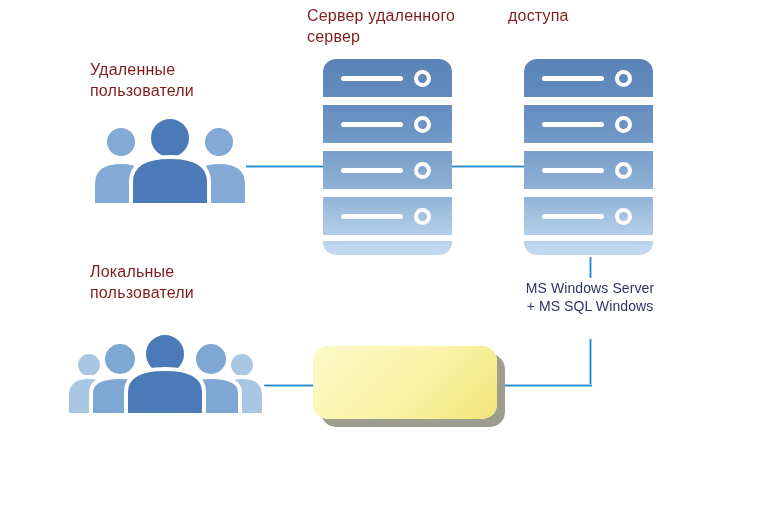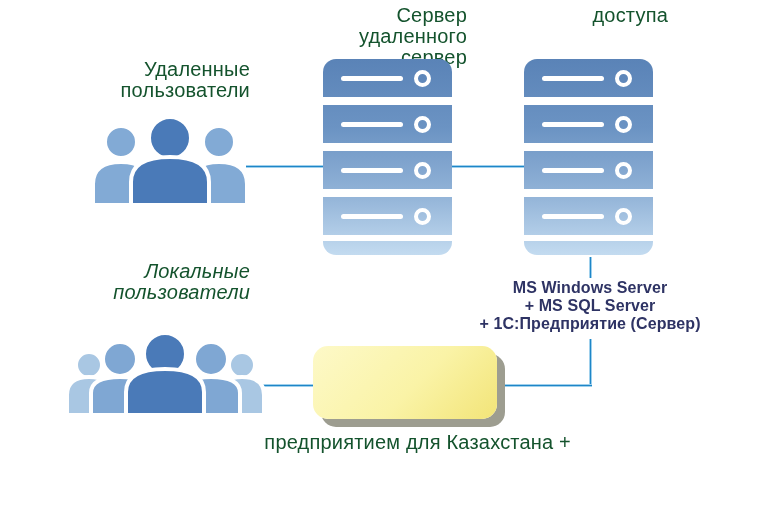--- a/index.html
+++ b/index.html
@@ -3,26 +3,26 @@
 <meta charset="utf-8">
 <style>
   html,body{margin:0;padding:0;}
   body{
     width:766px;height:505px;position:relative;overflow:hidden;
     background:#ffffff;
     font-family:"Liberation Sans", sans-serif;
   }
   .abs{position:absolute;}
   .label{
-    position:absolute;text-align:right;color:#14532d;
-    font-size:20px;line-height:21px;font-weight:500;letter-spacing:0.2px;
+    position:absolute;text-align:left;color:#7f1d1d;
+    font-size:16px;line-height:21px;font-weight:500;letter-spacing:0.2px;
   }
   .note{
     position:absolute;text-align:center;color:#2e3364;
-    font-size:16px;line-height:18px;font-weight:700;letter-spacing:0.1px;
+    font-size:14px;line-height:18px;font-weight:400;letter-spacing:0.1px;
   }
   .line-h{position:absolute;height:3px;background:#1e86c8;border-top:1px solid #9fd0ec;border-bottom:1px solid #9fd0ec;box-sizing:border-box;}
   .line-v{position:absolute;width:3px;background:#1e86c8;border-left:1px solid #9fd0ec;border-right:1px solid #9fd0ec;box-sizing:border-box;}
   .server{
     position:absolute;width:129px;height:196px;border-radius:13px;
     background:linear-gradient(180deg,#5a83b7 0%,#6b93c3 35%,#93b4d8 70%,#c3dbf0 100%);
   }
   .server .gap{position:absolute;left:-1px;right:-1px;height:8px;background:#ffffff;}
   .server .gap1{top:38px;} .server .gap2{top:84px;} .server .gap3{top:130px;} .server .gap4{top:176px;height:6px;}
   .server .bar{position:absolute;left:18px;width:62px;height:5px;border-radius:3px;background:#ffffff;}
@@ -44,21 +44,21 @@
   <div>сервер</div>
 </div>
 <div class="label" style="left:508px;top:5px;width:160px;">
   <div>доступа</div>
 </div>
 
 <div class="label" style="left:90px;top:59px;width:160px;">
   <div>Удаленные</div>
   <div>пользователи</div>
 </div>
-<div class="label" style="left:90px;top:261px;width:160px;font-style:italic;">
+<div class="label" style="left:90px;top:261px;width:160px;">
   <div>Локальные</div>
   <div>пользователи</div>
 </div>
 
 <div class="line-h" style="left:246px;top:165px;width:78px;"></div>
 <div class="line-h" style="left:452px;top:165px;width:72px;"></div>
 <div class="line-v" style="left:589px;top:257px;height:21px;"></div>
 <div class="line-v" style="left:589px;top:339px;height:48px;"></div>
 <div class="line-h" style="left:495px;top:384px;width:97px;"></div>
 <div class="line-h" style="left:255px;top:384px;width:60px;"></div>
@@ -128,19 +128,17 @@
   <g>
     <circle cx="102" cy="25" r="21" fill="#4a7ab8" stroke="#ffffff" stroke-width="4"></circle>
     <path d="M63,86 V63 Q63,40 102,40 Q141,40 141,63 V86 Z" fill="#4a7ab8" stroke="#ffffff" stroke-width="4"></path>
   </g>
 </svg>
 
 <div class="appbox"></div>
 
 <div class="note" style="left:460px;top:279px;width:260px;">
   <div>MS Windows Server</div>
-  <div>+ MS SQL Server</div>
-  <div>+ 1С:Предприятие (Сервер)</div>
+  <div>+ MS SQL Windows</div>
 </div>
 
 <div class="label" style="left:239px;top:431px;width:332px;line-height:22px;">
-  <div>предприятием для Казахстана +</div>
 </div>
 
 </body></html>

